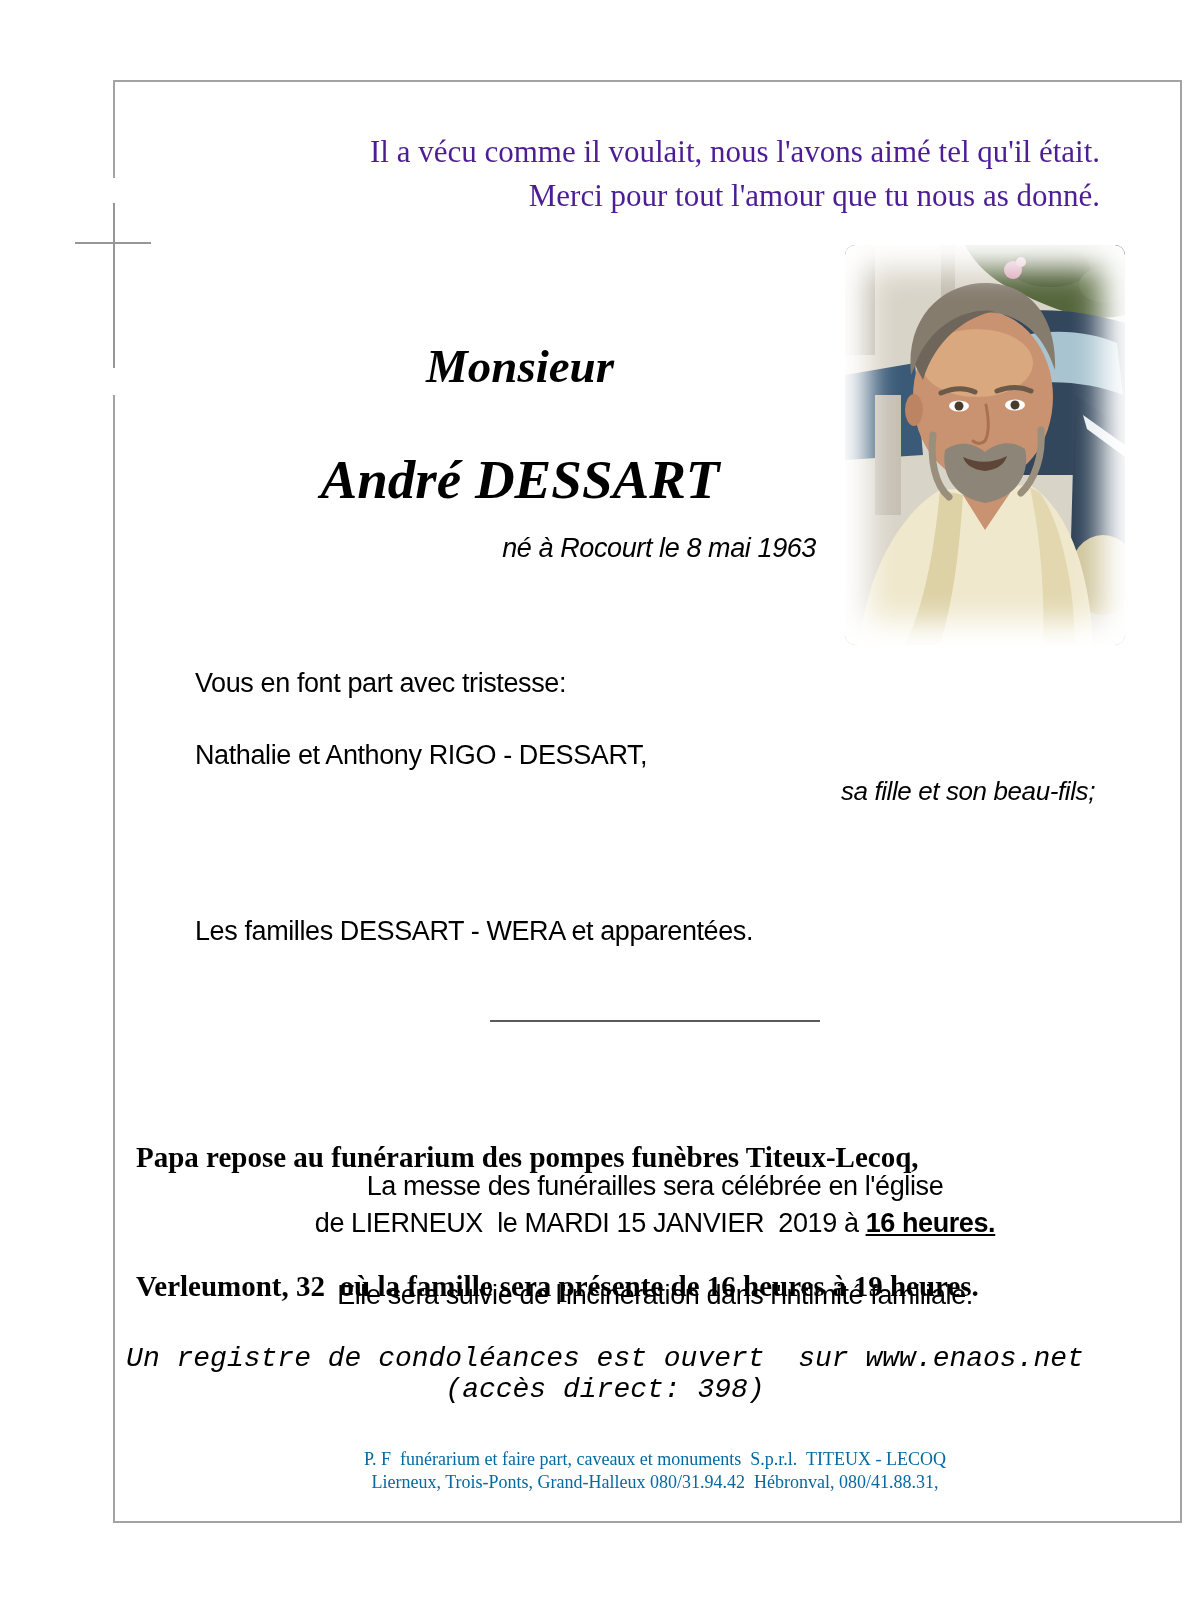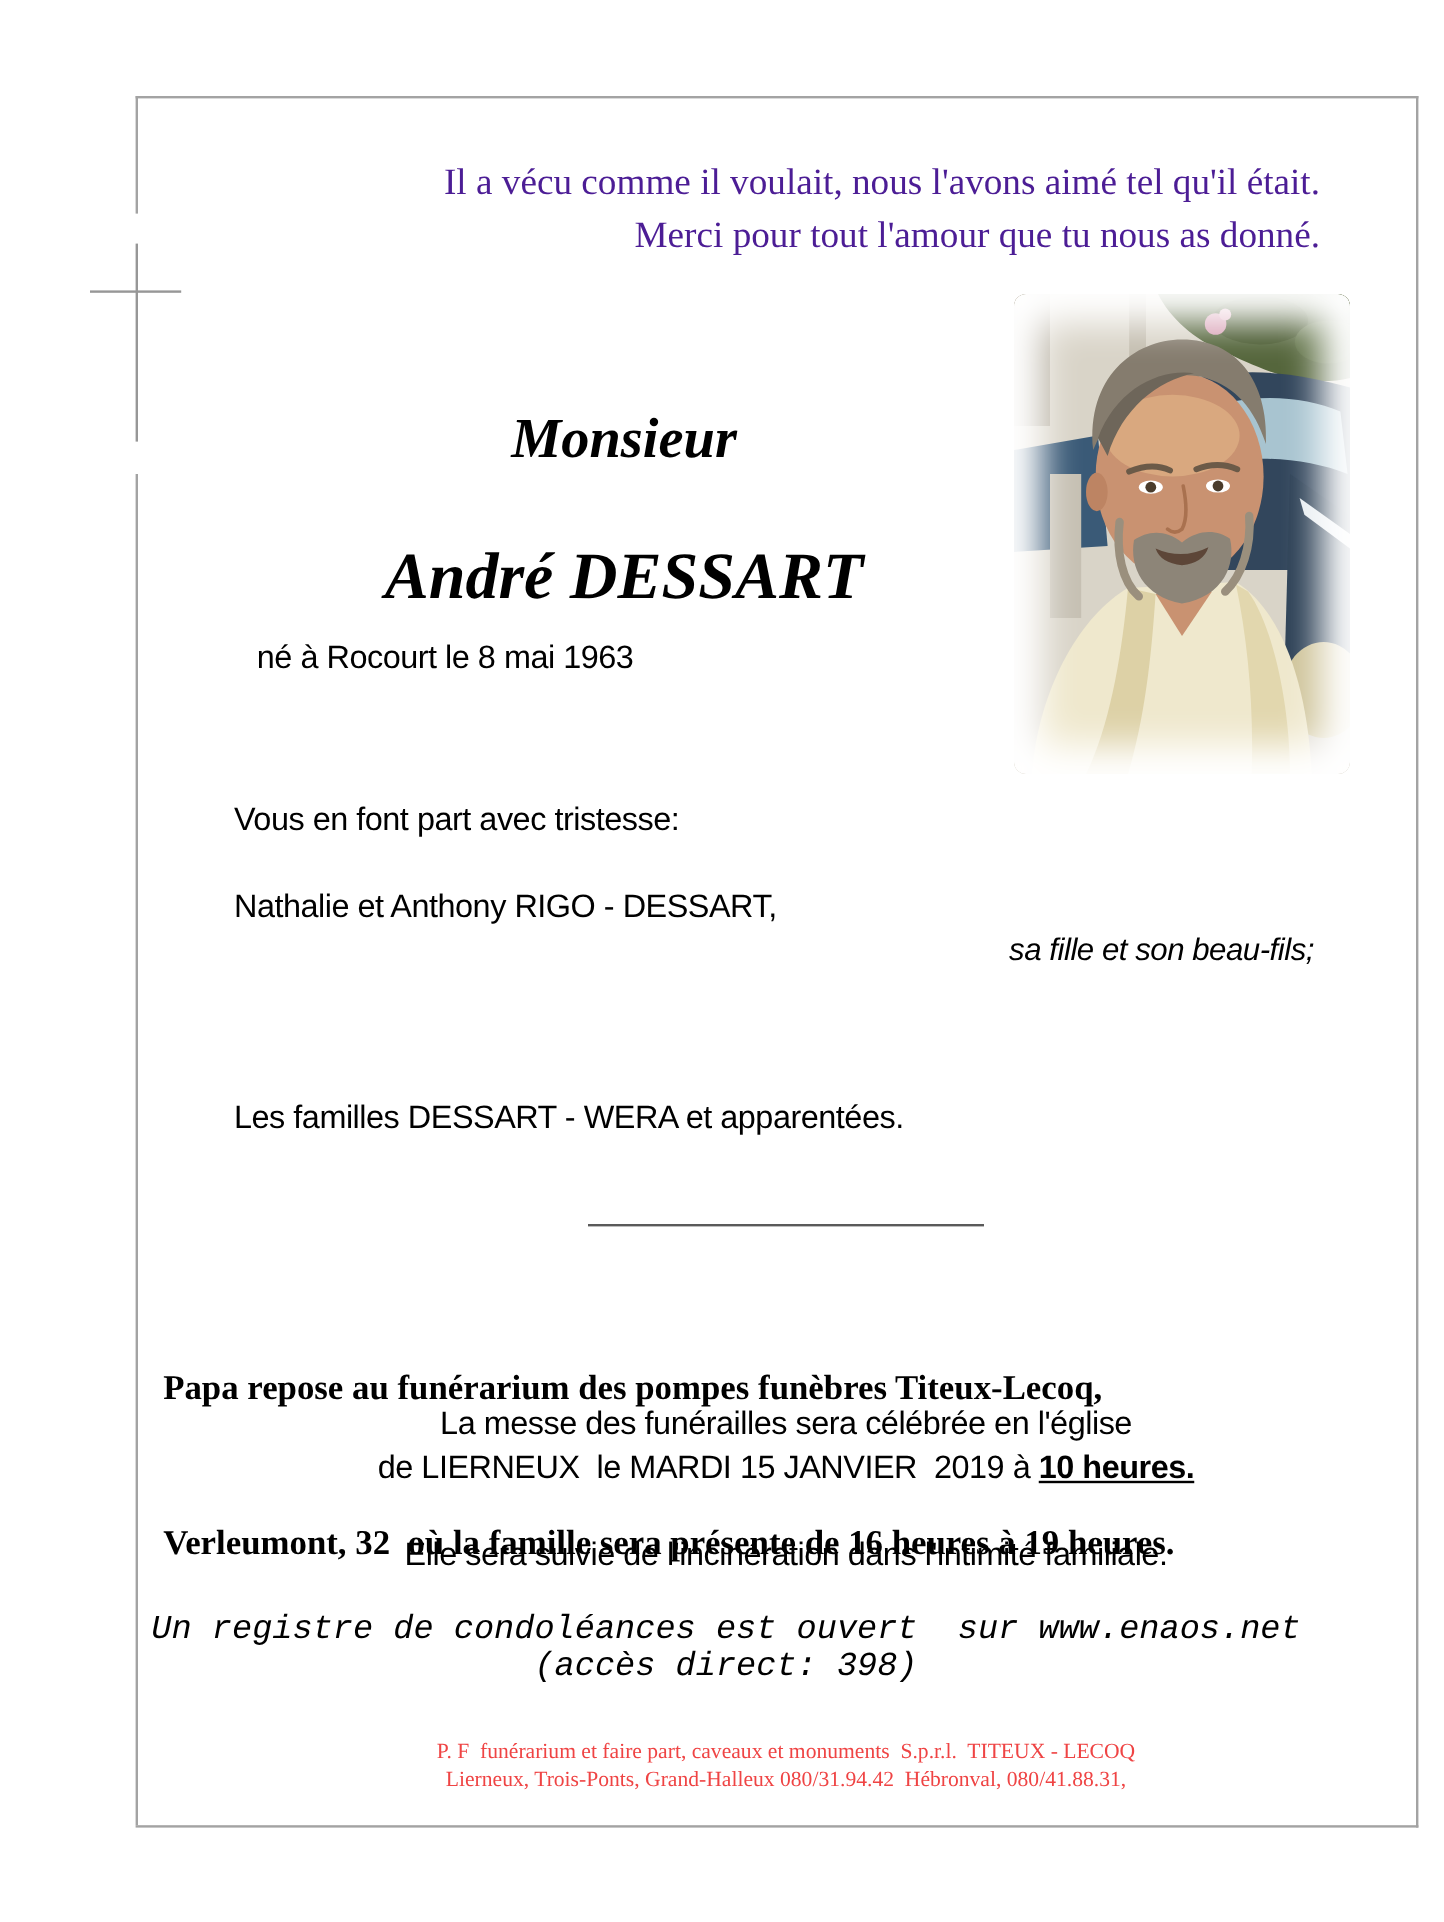--- a/index.html
+++ b/index.html
@@ -30,22 +30,22 @@
   }
   .title-block{position:absolute;left:230px;top:322px;width:580px;text-align:center;margin-top:18px;}
   .title-civility{
     font-family:"Liberation Serif", serif;font-style:italic;font-weight:bold;
     font-size:47px;line-height:52px;
   }
   .title-name{
     font-family:"Liberation Serif", serif;font-style:italic;font-weight:bold;
     font-size:55px;line-height:60px;margin-top:58px;
   }
-  .birth-block{position:absolute;left:214px;top:530px;width:580px;text-align:left;
-    font-size:27px;line-height:37px;letter-spacing:-0.4px;}
+  .birth-block{position:absolute;left:236px;top:530px;width:580px;text-align:right;
+    font-size:27px;line-height:37px;letter-spacing:-0.4px;font-style:italic;}
   .body-line{position:absolute;left:195px;font-size:27px;letter-spacing:-0.4px;}
   .relation-line{
     position:absolute;right:108px;width:700px;text-align:right;
     font-size:26px;font-style:italic;letter-spacing:-0.4px;
   }
   .divider{position:absolute;left:490px;top:1020px;width:330px;height:2px;background:#5a5a5a;}
   .repose-block{
     position:absolute;left:136px;top:1050px;width:1010px;text-align:left;
     font-family:"Liberation Serif", serif;font-weight:bold;
     font-size:29px;line-height:43px;
@@ -58,21 +58,21 @@
   .cremation-line{
     position:absolute;left:150px;top:1280px;width:1010px;text-align:center;
     font-size:27px;letter-spacing:-0.4px;
   }
   .register-line{
     position:absolute;left:100px;top:1343px;width:1010px;text-align:center;
     font-family:Liberation Mono, monospace;font-style:italic;font-size:28px;
   }
   .footer-block{
     position:absolute;left:150px;top:1448px;width:1010px;text-align:center;
-    font-family:"Liberation Serif", serif;font-size:18px;line-height:23px;color:#ef4444;
+    font-family:"Liberation Serif", serif;font-size:18px;line-height:23px;color:#0369a1;
   }
   
   .photo{
     position:absolute;left:845px;top:245px;width:280px;height:400px;
     border-radius:10px;overflow:hidden;
   }
   .photo svg{display:block;width:100%;height:100%;}
   .photo-vignette{
     position:absolute;inset:0;border-radius:10px;
     box-shadow:inset 0 0 30px 24px #ffffff;
@@ -164,21 +164,21 @@
 
   <div class="divider"></div>
 
   <div class="repose-block pre">
     <div>Papa repose au funérarium des pompes funèbres Titeux-Lecoq,</div>
     <div class="pre">Verleumont, 32  où la famille sera présente de 16 heures à 19 heures.</div>
   </div>
 
   <div class="mass-block">
     <div>La messe des funérailles sera célébrée en l'église</div>
-    <div><span class="pre">de LIERNEUX  le MARDI 15 JANVIER  2019 à </span><span class="mass-time">10 heures.</span></div>
+    <div><span class="pre">de LIERNEUX  le MARDI 15 JANVIER  2019 à </span><span class="mass-time">16 heures.</span></div>
   </div>
 
   <div class="cremation-line">Elle sera suivie de l'incinération dans l'intimité familiale.</div>
 
   <div class="register-line pre">Un registre de condoléances est ouvert  sur www.enaos.net (accès direct: 398)</div>
 
   <div class="footer-block">
     <div class="pre">P. F  funérarium et faire part, caveaux et monuments  S.p.r.l.  TITEUX - LECOQ</div>
     <div class="pre">Lierneux, Trois-Ponts, Grand-Halleux 080/31.94.42  Hébronval, 080/41.88.31,</div>
   </div>

